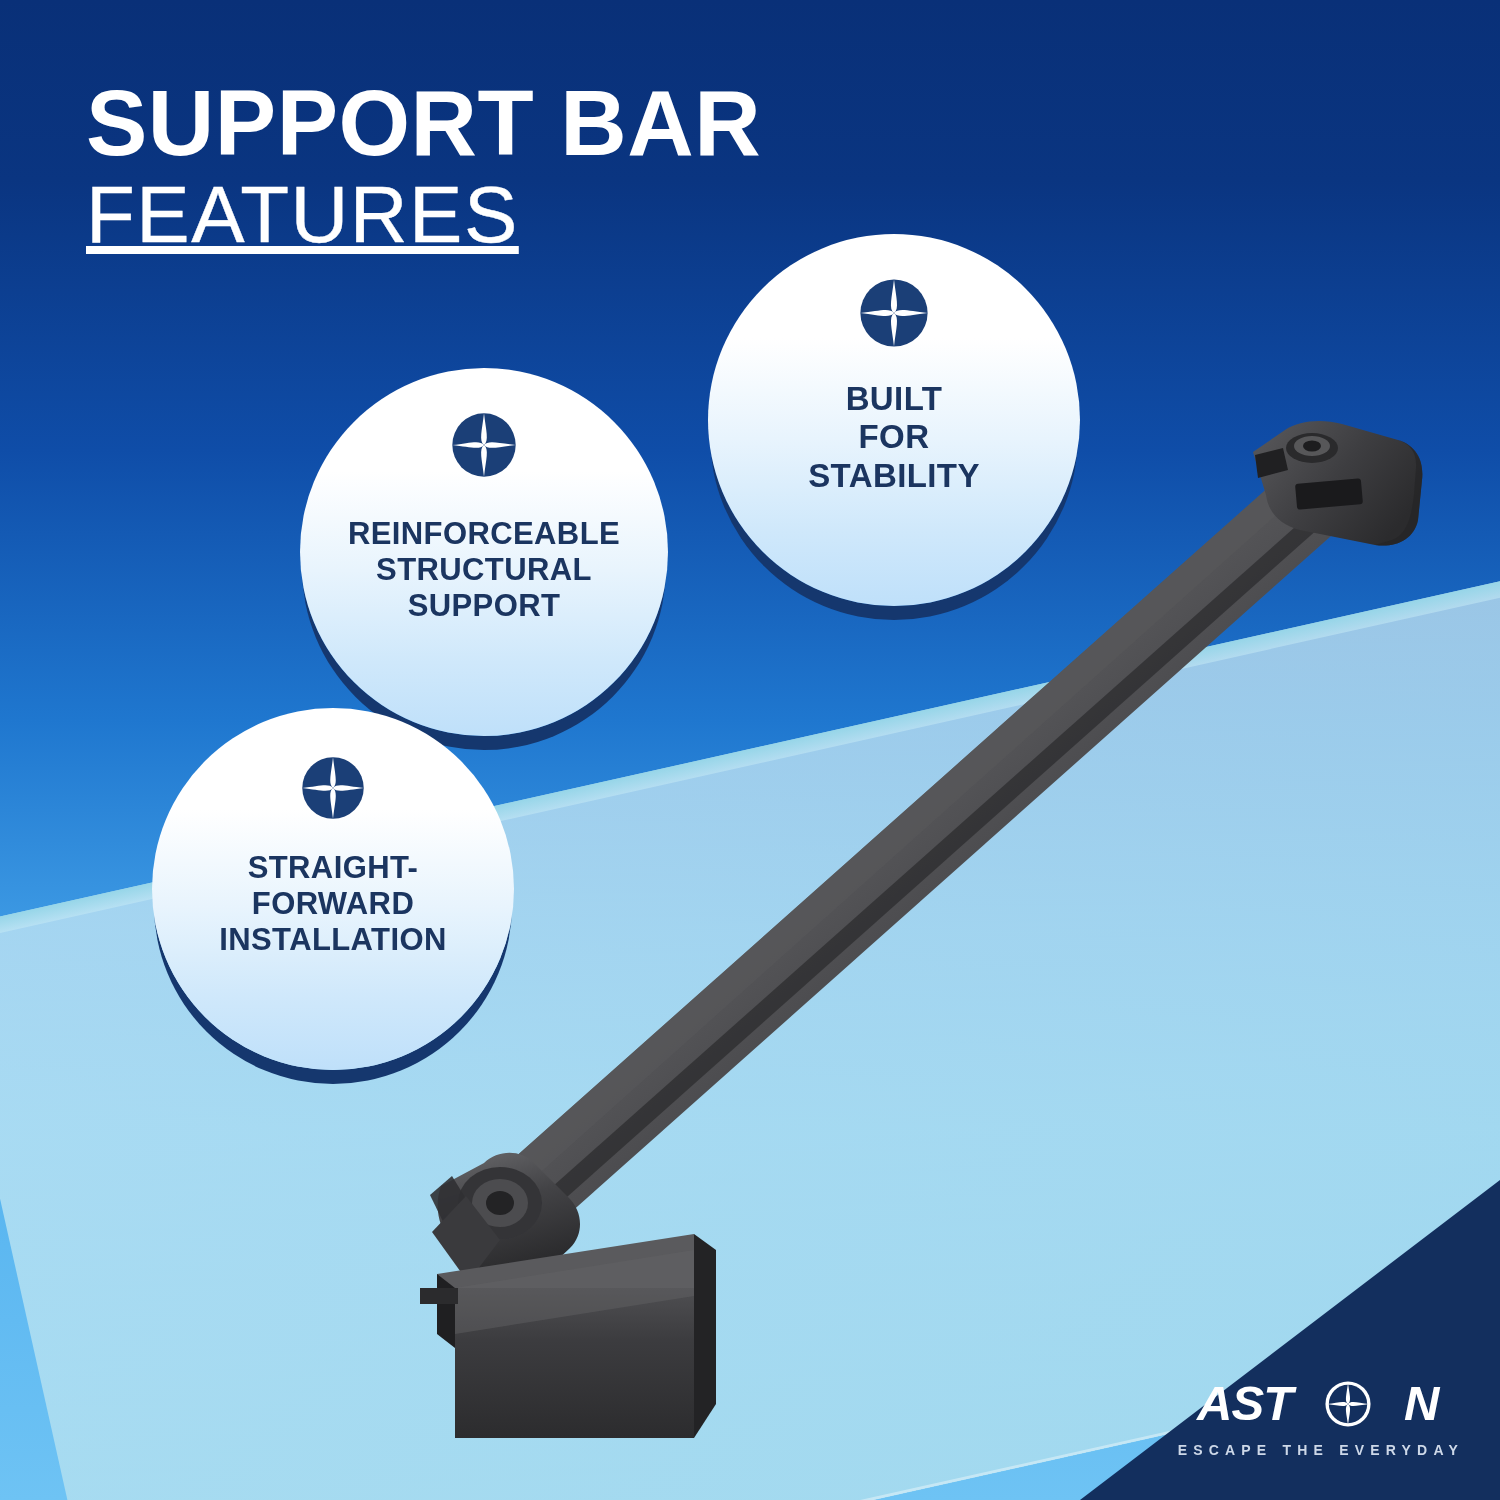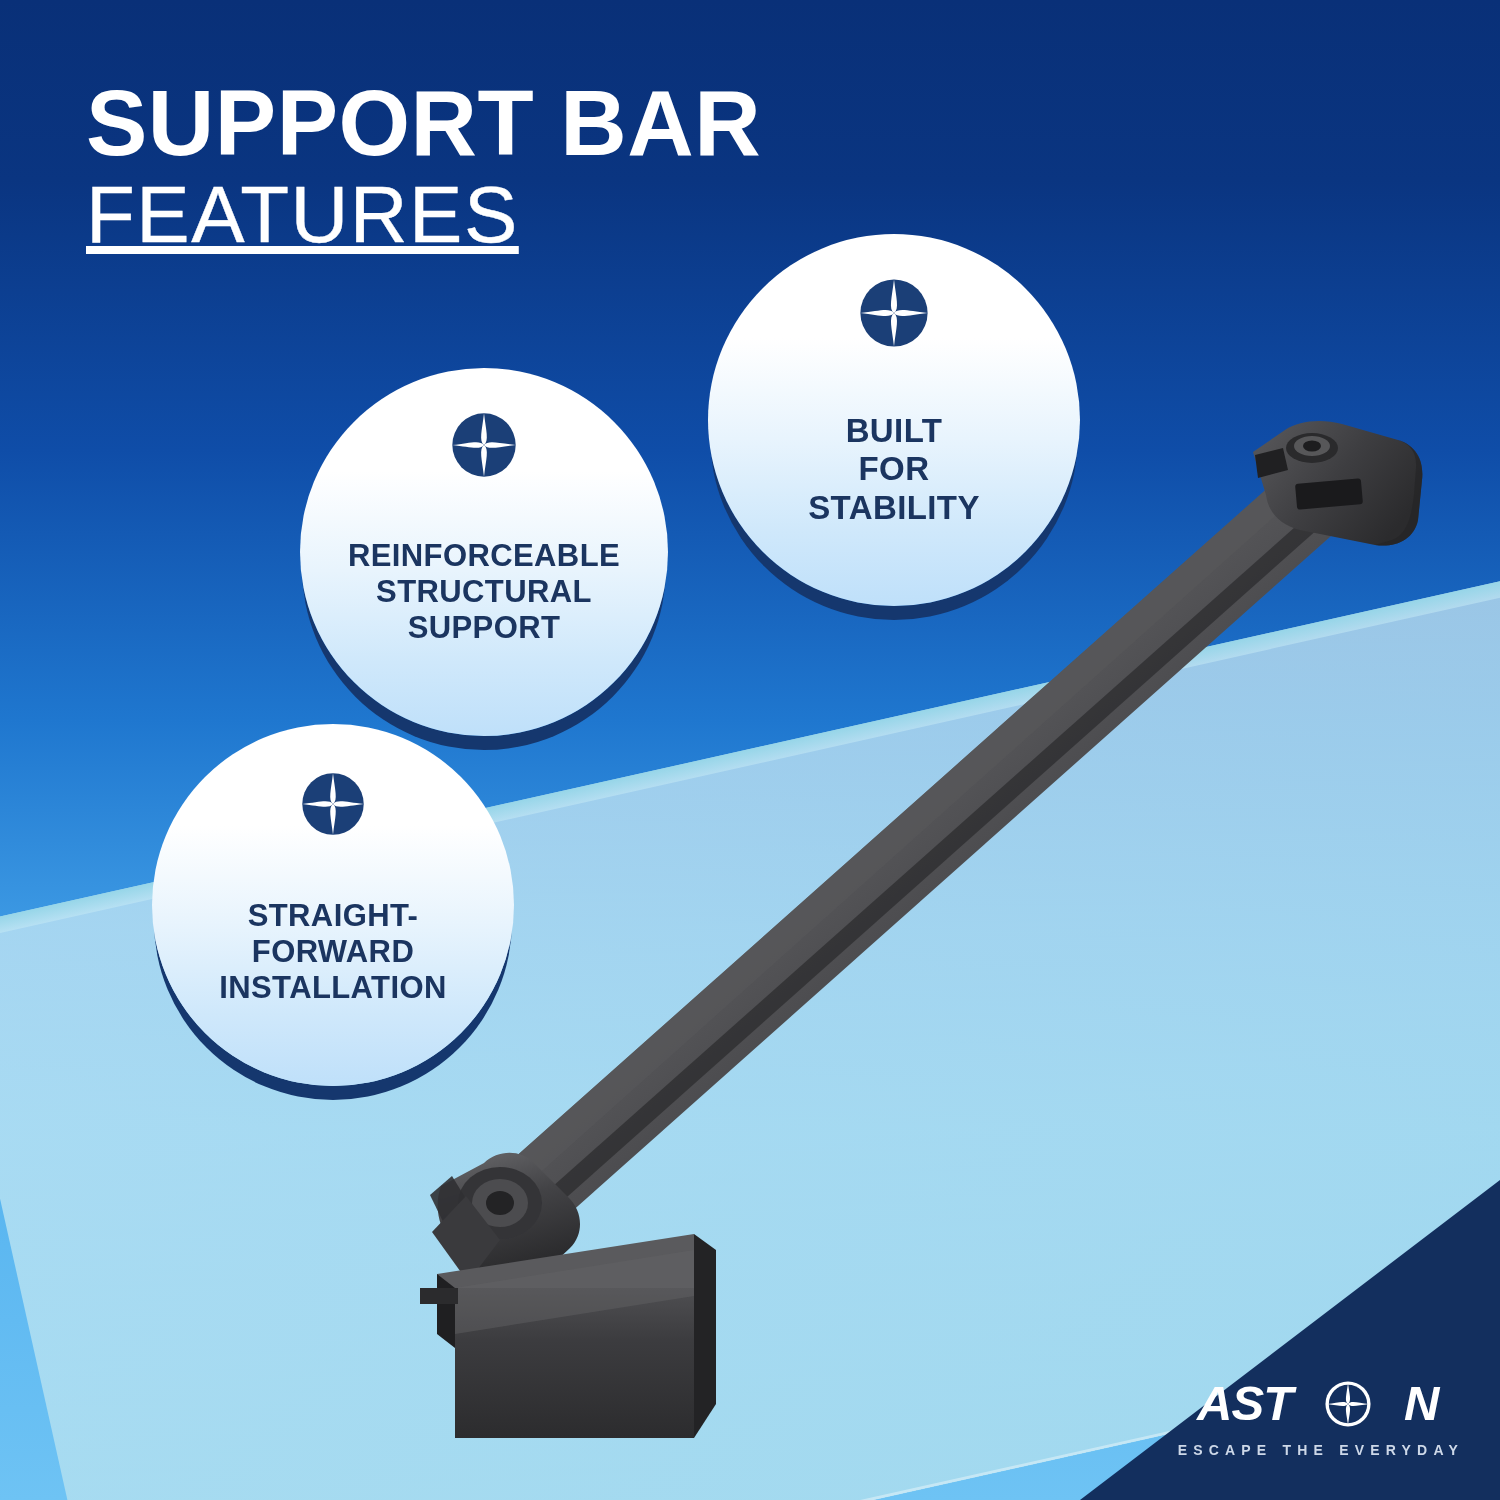--- a/index.html
+++ b/index.html
@@ -89,21 +89,20 @@
   .badge {
     position: absolute;
     border-radius: 50%;
     background: linear-gradient(to bottom, #ffffff 0%, #ffffff 28%, #e8f4fd 55%, #cfe8fb 80%, #bfe0fa 100%);
     box-shadow: 0 16px 0 -2px #15376e;
     display: flex;
     flex-direction: column;
     align-items: center;
     justify-content: flex-start;
     z-index: 14;
-    gap: 32px;
   }
   .badge .star-icon {
     display: block;
     flex: none;
   }
   .badge .badge-text {
     color: #1b3560;
     font-weight: 700;
     text-align: center;
     line-height: 1.16;
@@ -123,26 +122,26 @@
   #badge-stability .badge-text { font-size: 33px; margin-top: 32px; }
 
   
   #badge-reinforce {
     left: 300px;
     top: 368px;
     width: 368px;
     height: 368px;
   }
   #badge-reinforce .star-icon { margin-top: 44px; width: 66px; height: 66px; }
-  #badge-reinforce .badge-text { font-size: 31px; margin-top: 28px; }
+  #badge-reinforce .badge-text { font-size: 31px; margin-top: 38px; }
 
   
   #badge-install {
     left: 152px;
-    top: 724px;
+    top: 708px;
     width: 362px;
     height: 362px;
   }
   #badge-install .star-icon { margin-top: 48px; width: 64px; height: 64px; }
   #badge-install .badge-text { font-size: 31px; margin-top: 30px; }
 
   
   #product { position: absolute; inset: 0; z-index: 10; pointer-events: none; }
 
   

